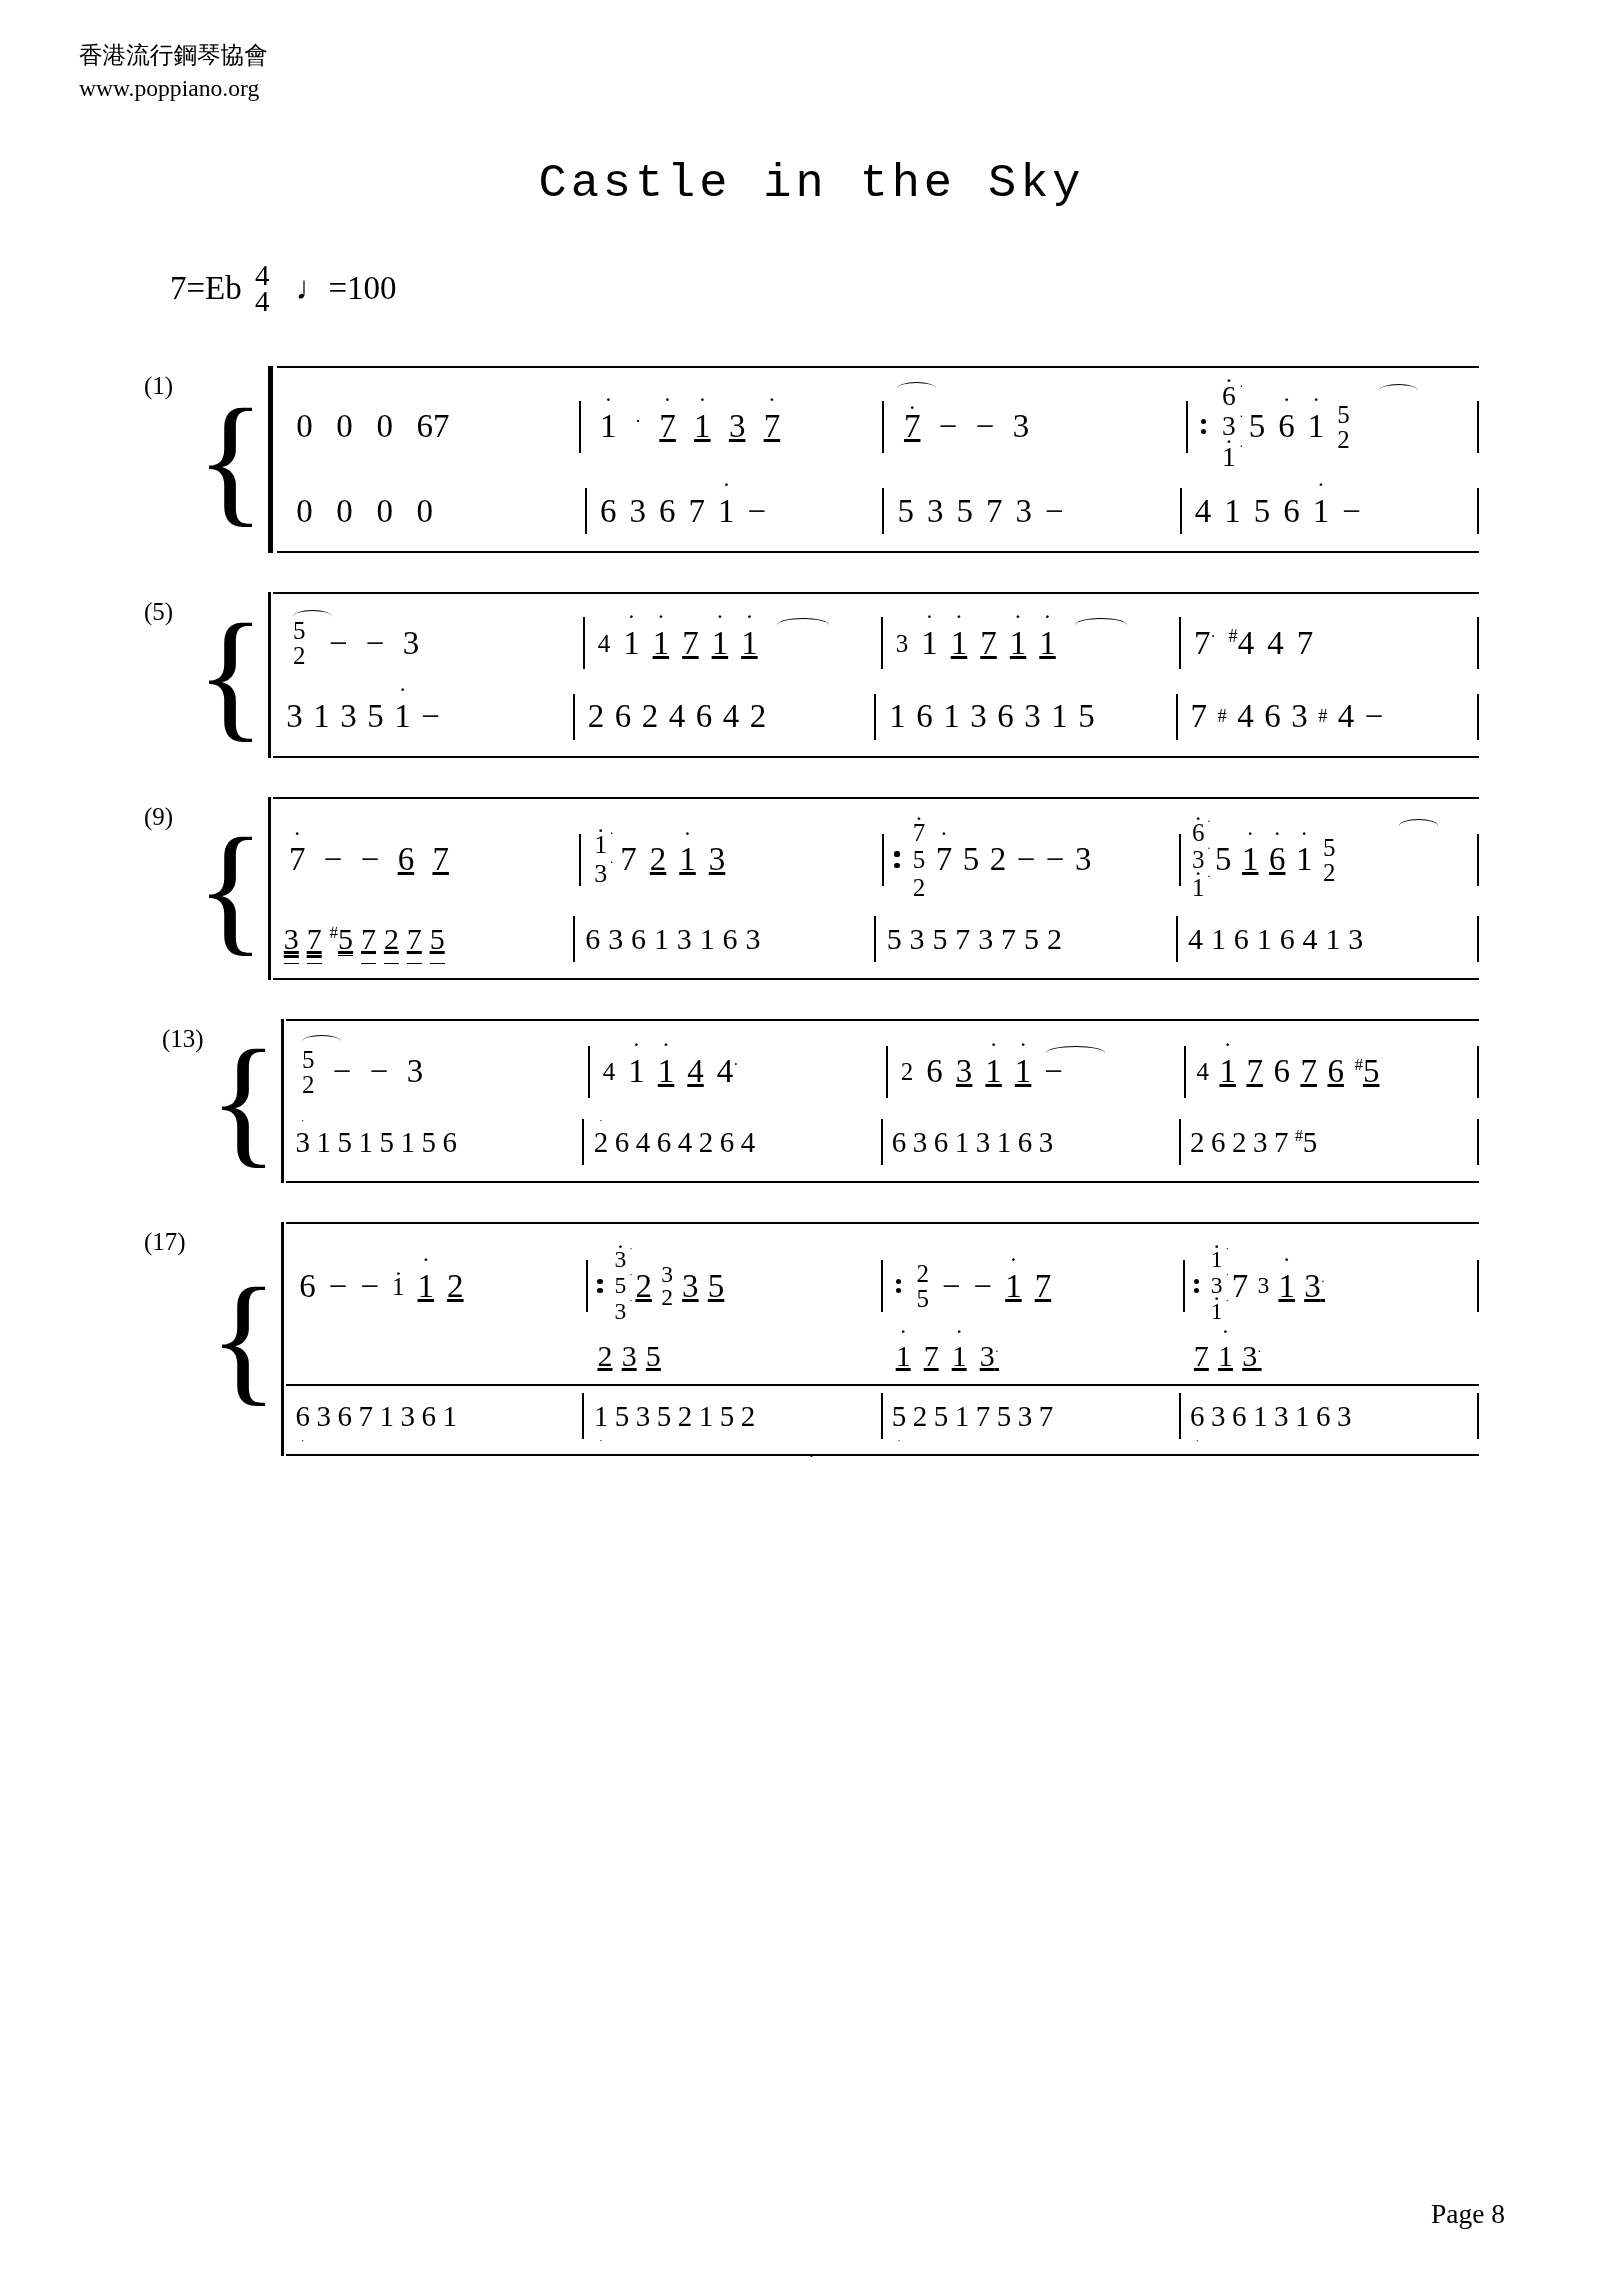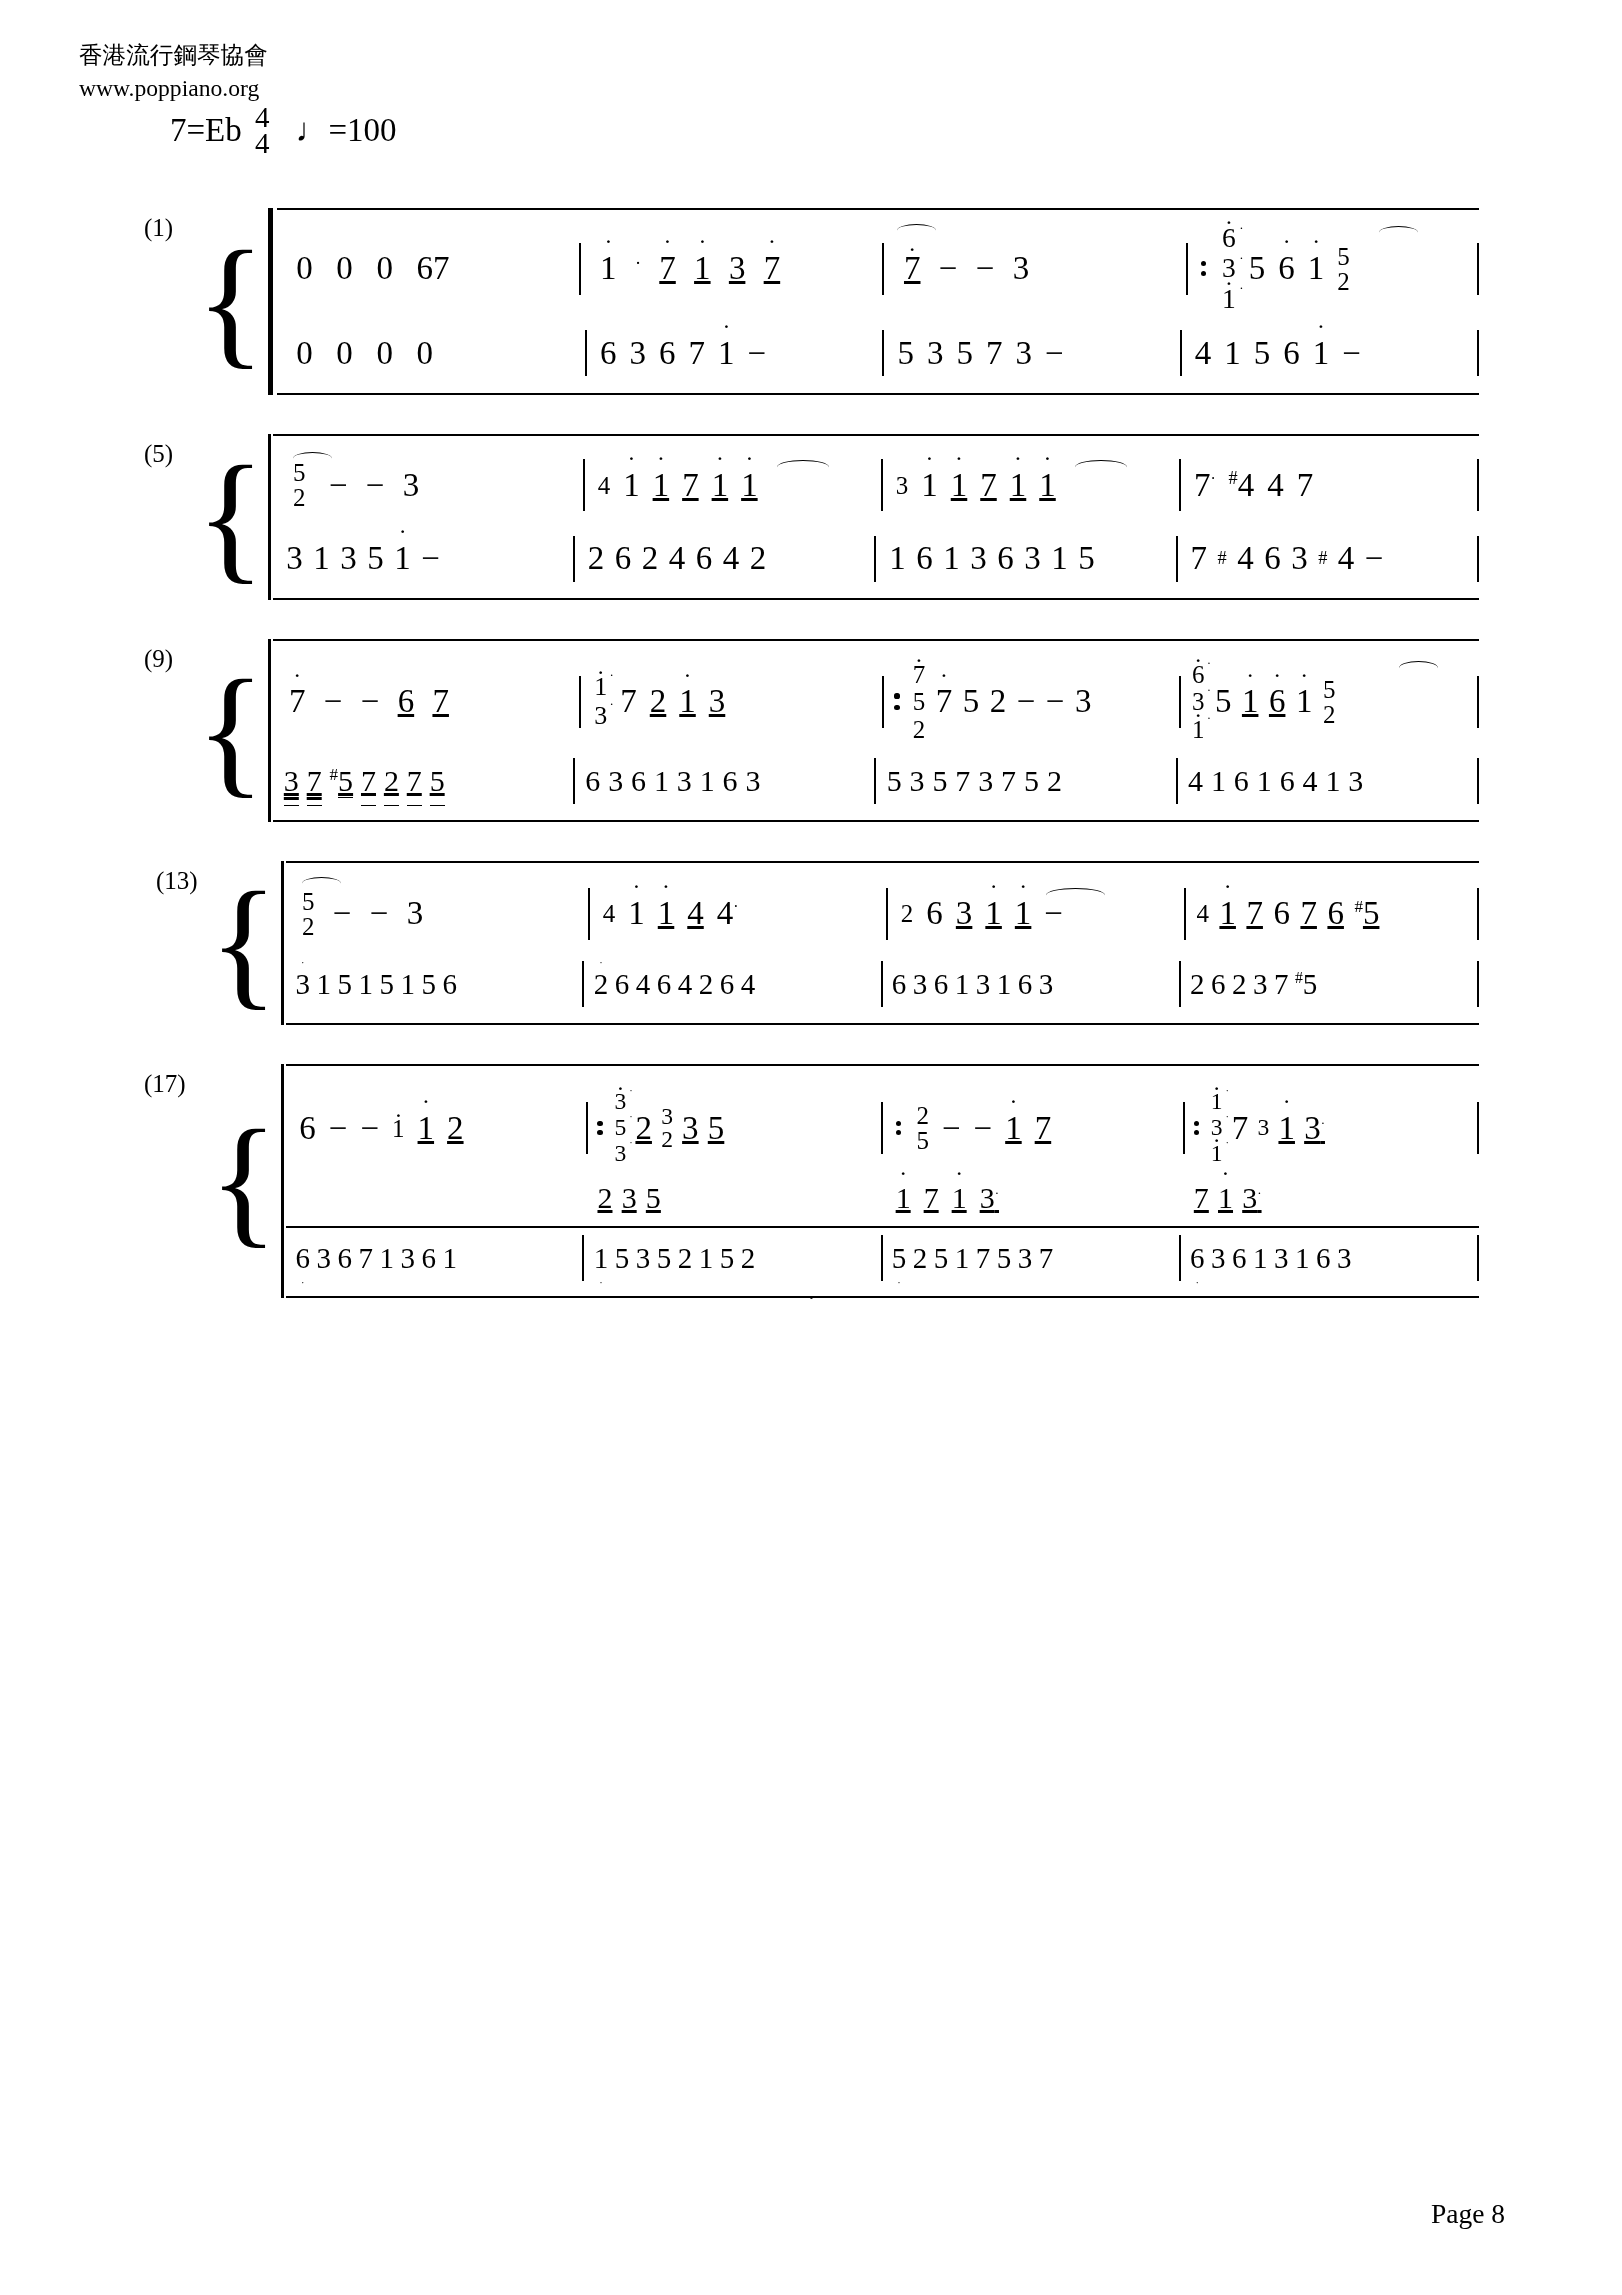--- a/index.html
+++ b/index.html
@@ -56,20 +56,23 @@
 </head>
 <body>
 
 <div class="page">
 
   <div class="header">
     <div class="header-org">香港流行鋼琴協會</div>
     <div class="header-org">www.poppiano.org</div>
   </div>
 
+  <div style="text-align:center; margin-top:105px;">
+    <div style="font-size:47px; font-family:'Courier New',monospace; letter-spacing:3.9px;">Castle in the Sky</div>
+  </div>
 
   <div style="display:flex; align-items:center; margin-top:52px; margin-left:65px; font-size:33px; gap:10.5px;">
     <span>7=Eb</span>
     <span style="display:inline-flex;flex-direction:column;align-items:center;line-height:0.9;font-size:29px;vertical-align:middle;margin:0 2.6px;">
       <span>4</span>
       <span>4</span>
     </span>
     <span style="margin-left:13px;">♩=100</span>
   </div>
 
@@ -437,21 +440,21 @@
                   <span class="u1">3</span>
               </div>
               <span style="width:2px; height:46px; background:#000; display:inline-block;"></span>
             </div>
           </div>
         </div>
       </div>
     </div>
 
     <div style="position:relative; margin-bottom:19.6px; margin-top:39px;">
-      <span style="font-size:25px; position:absolute; left:12px; top:0;">(13)</span>
+      <span style="font-size:25px; position:absolute; left:18px; top:0;">(13)</span>
 
       <div style="display:flex; align-items:stretch; margin-left:65px; margin-top:6.5px;">
         <div style="display:flex; align-items:center; margin-right:2.6px;">
           <span style="font-size:144px; line-height:0.9; font-family:'Times New Roman',serif;">{</span>
         </div>
         <div style="display:flex; flex-direction:column; border-left:3.9px solid #000; margin-right:2.6px;"></div>
 
         <div style="flex:1; display:flex; flex-direction:column;">
 
           <div style="min-height:92px; display:flex; align-items:center; padding:18.3px 0 6.5px 0; border-top:2px solid #000;">

